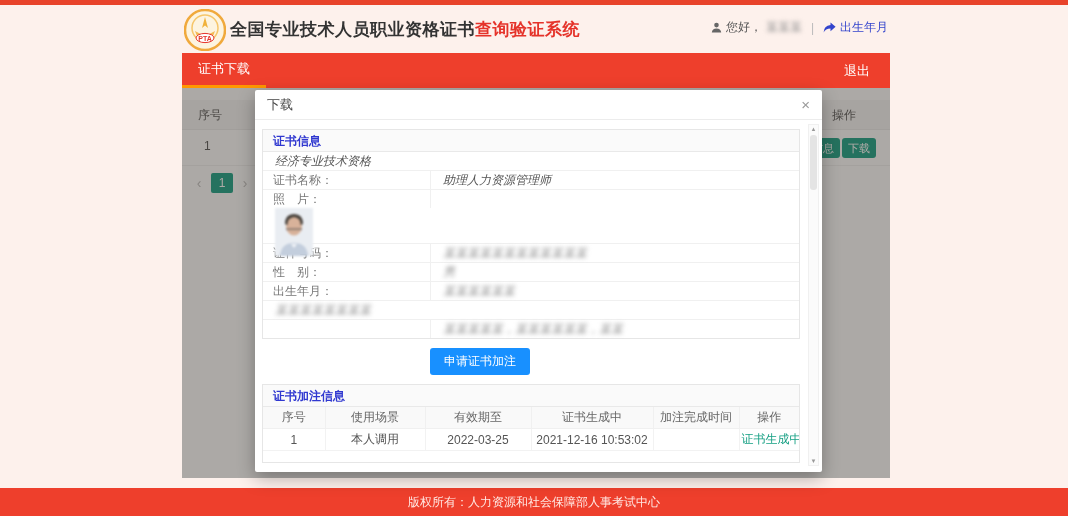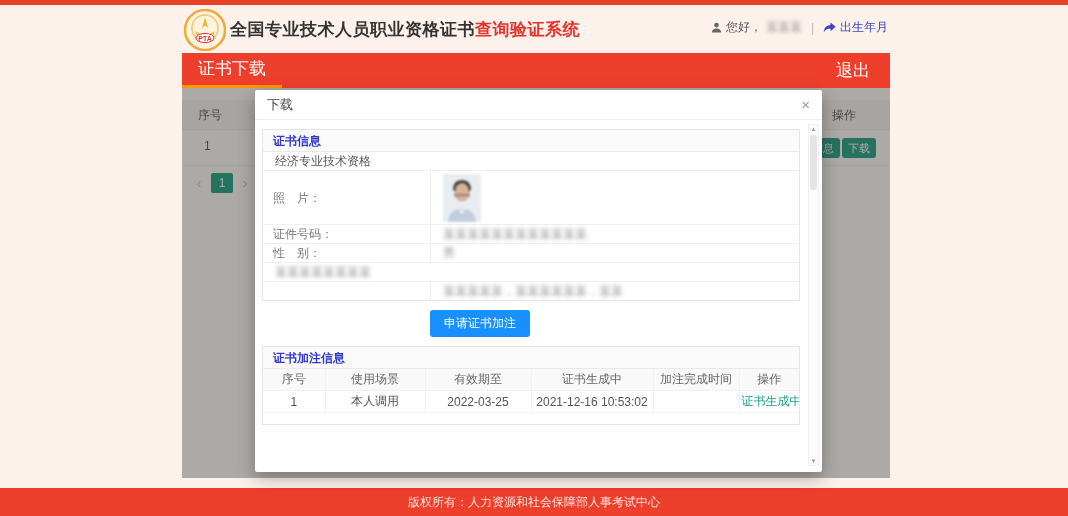--- a/index.html
+++ b/index.html
@@ -15,21 +15,21 @@
   
   .site-header { position:absolute; left:182px; top:5px; width:708px; height:48px; }
   .logo { position:absolute; left:2px; top:4px; width:42px; height:42px; }
   .titles { position:absolute; left:48px; top:13px; font-size:17px; font-weight:bold; letter-spacing:.5px; white-space:nowrap; }
   .title-accent { color:#e5332a; }
   .header-links { position:absolute; right:2px; top:14px; display:flex; align-items:center; gap:4px; font-size:12px; color:#555; }
   .header-sep { color:#bbb; margin:0 5px; }
   .verify-link { color:#3344cc; text-decoration:none; cursor:pointer; }
 
   
-  .navbar { position:absolute; left:182px; top:53px; width:708px; height:35px; background:#ee3f2c; color:#fff; font-size:17px; }
+  .navbar { position:absolute; left:182px; top:53px; width:708px; height:35px; background:#ee3f2c; color:#fff; font-size:13px; }
   .nav-item { position:absolute; left:0; top:0; height:35px; line-height:32px; padding:0 16px; border-bottom:3px solid #ff9800; cursor:pointer; }
   .nav-logout { position:absolute; right:0; top:0; height:40px; line-height:35px; padding:0 20px; cursor:pointer; }
 
   
   .content-card { position:absolute; left:182px; top:88px; width:708px; height:390px; background:#fff; }
   .bg-head { position:absolute; top:12px; left:0; right:0; height:30px; line-height:30px; background:#f7f7f7; border-bottom:1px solid #ececec; color:#555; }
   .bg-col-seq { position:absolute; left:16px; }
   .bg-col-action { position:absolute; left:650px; }
   .bg-row { position:absolute; top:42px; left:0; right:0; height:36px; border-bottom:1px solid #f1f1f1; }
   .bg-row-seq { position:absolute; left:22px; top:9px; color:#555; }
@@ -49,22 +49,22 @@
   .scrollbar { position:absolute; top:34px; right:3px; bottom:6px; width:11px; background:#fbfbfb; border:1px solid #f0f0f0; }
   .scroll-arrow { position:absolute; left:0; width:100%; text-align:center; font-size:6px; color:#999; cursor:pointer; }
   .scroll-up { top:1px; } .scroll-down { bottom:1px; }
   .scroll-thumb { position:absolute; top:10px; left:1px; width:7px; height:55px; background:#e4e4e4; border-radius:3px; cursor:pointer; }
 
   .info-box { border:1px solid #e6e6e6; width:538px; }
   .section-row { background:#fafafa; color:#3038d0; font-weight:bold; padding:0 10px; height:22px; line-height:22px; border-bottom:1px solid #e9e9e9; }
   .info-row { display:flex; border-bottom:1px solid #f0f0f0; min-height:18px; }
   .info-row:last-child { border-bottom:none; }
   .info-label { width:168px; padding:0 10px; line-height:18px; color:#777; border-right:1px solid #f0f0f0; display:flex; align-items:center; }
-  .info-value { flex:1; padding:0 12px; line-height:18px; color:#555; display:flex; align-items:center; }
-  .photo-row { height:54px; }
+  .info-value { flex:1; padding:0 12px; line-height:18px; color:#555; display:flex; align-items:center;font-style:italic; }
+  .photo-row { height:54px;flex-direction:column; }
   .redacted { color:#8f8f8f; filter:blur(2px); user-select:none; }
 
   .apply-btn { display:block; margin:9px 0 9px 168px; background:#1890ff; color:#fff; border:none; border-radius:3px; height:27px; padding:0 14px; font-size:12px; cursor:pointer; font-family:inherit; }
 
   table.anno { width:100%; border-collapse:collapse; font-size:12px; table-layout:fixed; }
   table.anno th { background:#f9f9f9; padding:2px; height:19px; color:#666; font-weight:normal; border:1px solid #f0f0f0; text-align:center; }
   table.anno td { padding:2px; height:19px; text-align:center; color:#555; border:1px solid #f2f2f2; overflow:hidden; white-space:nowrap; }
   table.anno tr > *:first-child { border-left:none; }
   table.anno tr > *:last-child { border-right:none; }
   table.anno tr:first-child > * { border-top:none; }
@@ -142,20 +142,24 @@
   </div>
 
   <div class="modal-body">
 
     <div class="info-box">
       <div class="section-row">证书信息</div>
 
       <div class="info-row">
         <div class="info-value">经济专业技术资格</div>
       </div>
+      <div class="info-row">
+        <div class="info-label">证书名称：</div>
+        <div class="info-value">助理人力资源管理师</div>
+      </div>
 
       <div class="info-row photo-row">
         <div class="info-label">照　片：</div>
         <div class="info-value">
           <span style="display:inline-flex;">
             <svg width="38" height="48" viewBox="0 0 38 48" style="filter:blur(1px);">
               <rect width="38" height="48" fill="#e9edf2"></rect>
               <ellipse cx="19" cy="18" rx="8" ry="9.5" fill="#d8b29a"></ellipse>
               <path d="M10,16 q0,-10 9,-10 q9,0 9,10 l-2.5,1 q0.5,-7 -6.5,-8 q-7,1 -6.5,8 z" fill="#453f39"></path>
               <rect x="11" y="20" width="16" height="2.2" fill="#6a625c" opacity="0.55"></rect>
@@ -169,20 +173,26 @@
       <div class="info-row">
         <div class="info-label">证件号码：</div>
         <div class="info-value">
             <span class="redacted">某某某某某某某某某某某某</span>
           </div>
       </div>
       <div class="info-row">
         <div class="info-label">性　别：</div>
         <div class="info-value">
             <span class="redacted">男</span>
+          </div>
+      </div>
+      <div class="info-row">
+        <div class="info-label">出生年月：</div>
+        <div class="info-value">
+            <span class="redacted">某某某某某某</span>
           </div>
       </div>
       <div class="info-row">
         <div class="info-value">
             <span class="redacted">某某某某某某某某</span>
           </div>
       </div>
       <div class="info-row">
         <div class="info-label"></div>
         <div class="info-value">

